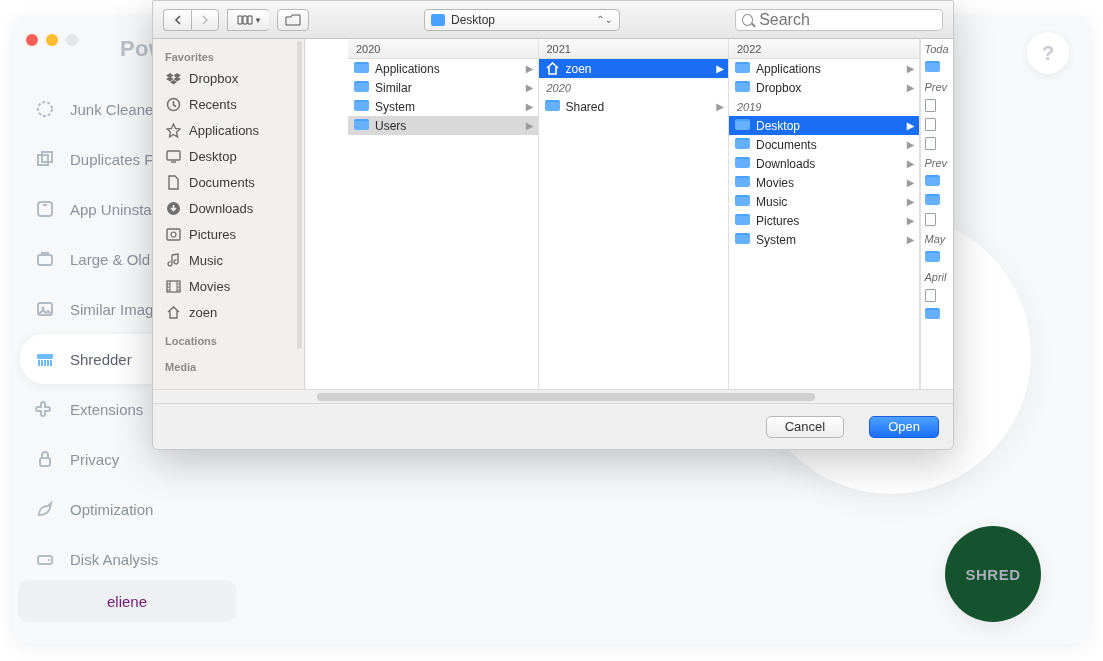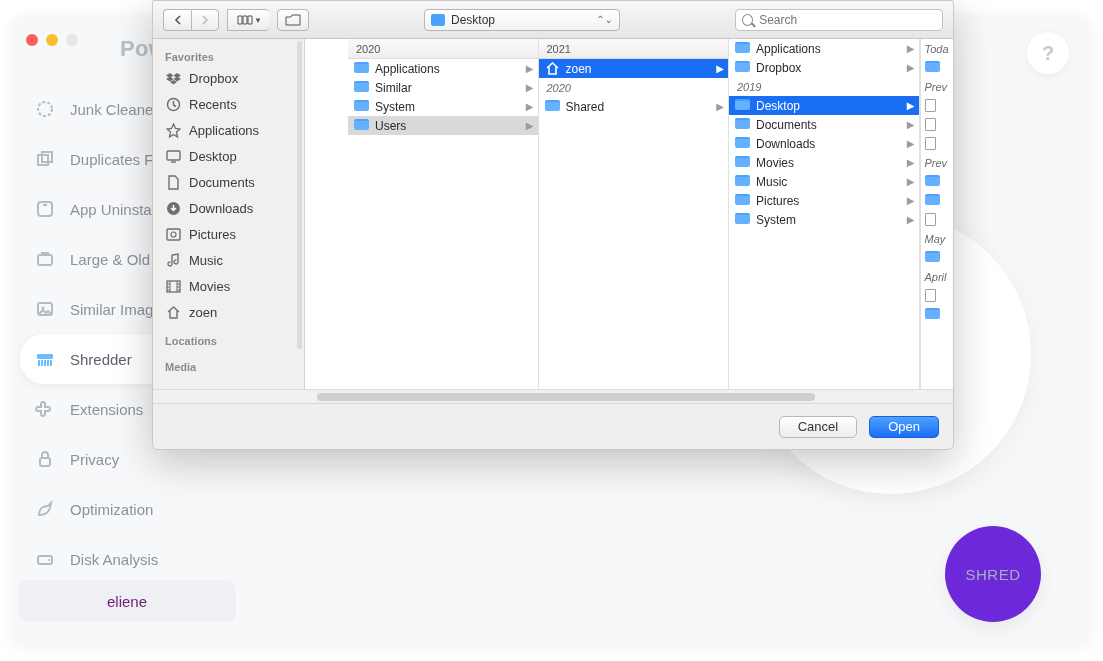--- a/index.html
+++ b/index.html
@@ -38,22 +38,22 @@
     background: #eef0f3; color: #701a75; display: flex; align-items: center; justify-content: center; font-size: 15px;
   }
 
   .big-circle {
     position: absolute; right: 60px; top: 200px; width: 280px; height: 280px; border-radius: 50%;
     background: #fff; box-shadow: 0 8px 30px rgba(0,0,0,.05);
   }
   .blue-dot { position:absolute; right:138px; top:312px; width:18px; height:18px; border-radius:50%; background:#3e72ff; }
   .shred-btn {
     position: absolute; right: 50px; bottom: 22px; width: 96px; height: 96px; border-radius: 50%;
-    background: #6d28d9; box-shadow: 0 6px 20px rgba(0,0,0,.07); color: #a8afb9;
-    display: flex; align-items: center; justify-content: center; font-size: 15px; font-weight: 400; letter-spacing: .5px;
+    background: #14532d; box-shadow: 0 6px 20px rgba(0,0,0,.07); color: #a8afb9;
+    display: flex; align-items: center; justify-content: center; font-size: 15px; font-weight: 700; letter-spacing: .5px;
   }
 
   
   .dialog {
     position: absolute; left: 152px; top: 0; width: 802px; height: 450px;
     background: #ececec; border: 1px solid #c9c9c9; border-radius: 2px 2px 6px 6px;
     box-shadow: 0 12px 40px rgba(0,0,0,.22);
     display: flex; flex-direction: column;
   }
   .dlg-toolbar {
@@ -73,21 +73,21 @@
   .path-picker {
     height: 22px; width: 196px; background: linear-gradient(#fff,#f2f2f2); border: 1px solid #b8b8b8; border-radius: 4px;
     display: flex; align-items: center; padding: 0 6px; gap: 6px; font-size: 12px; color: #333; margin: 0 auto;
   }
   .path-picker .pfolder { width:14px; height:12px; background:#4aa2ff; border-radius:2px; display:inline-block; }
   .path-picker .chev { margin-left:auto; color:#666; font-size:10px; }
   .search {
     height: 22px; width: 208px; background: #fff; border: 1px solid #c3c3c3; border-radius: 4px;
     display: flex; align-items: center; padding: 0 6px; gap: 6px; font-size: 12px; color: #888;
   }
-  .search input { border:none; outline:none; font-size:12px; width:100%; background:transparent; color:#0f766e; }
+  .search input { border:none; outline:none; font-size:16px; width:100%; background:transparent; color:#0f766e; }
   .mag { width:12px; height:12px; border:1.6px solid #888; border-radius:50%; position:relative; }
   .mag::after { content:""; position:absolute; width:5px; height:1.6px; background:#888; transform:rotate(45deg); right:-4px; bottom:-1px; }
 
   .dlg-body { flex:1; display:flex; background:#fff; min-height:0;gap:43px; }
   .dlg-sidebar {
     width: 152px; background:#f2f0ee; border-right:1px solid #d6d4d2; padding:8px 0; overflow:hidden; position:relative;
   }
   .sb-scroll { position:absolute; right:2px; top:2px; bottom:40px; width:5px; background:#cfcdcb; border-radius:3px; opacity:.6; }
   .sb-heading { font-size:11px; color:#8b8b8b; padding:4px 12px 2px; font-weight:600; }
   .sb-item { display:flex; align-items:center; gap:8px; height:26px; padding:0 12px; font-size:13px; color:#3b3b3b; cursor:pointer; }
@@ -115,21 +115,21 @@
   .doc-ico { width:11px; height:13px; background:#fff; border:1px solid #9aa0a6; border-radius:1px; display:inline-block; }
 
   .col5 { width:36px; border-left:1px solid #e0e0e0; }
   .col5 .subhead { padding:0 4px; font-size:11px; }
   .col5 .row { padding:0 4px; }
 
   .dlg-scroll { height:14px; background:#f0f0f0; border-top:1px solid #dcdcdc; position:relative; }
   .dlg-scroll .thumb { position:absolute; left:164px; top:3px; height:8px; width:498px; background:#cfcfcf; border-radius:4px; }
 
   .dlg-footer {
-    height:46px; background:#efefef; border-top:1px solid #d6d6d6; display:flex; align-items:center; justify-content:flex-end; gap:12px; padding:0 14px; border-radius:0 0 6px 6px;
+    height:46px; background:#efefef; border-top:1px solid #d6d6d6; display:flex; align-items:center; justify-content:flex-end; gap:25px; padding:0 14px; border-radius:0 0 6px 6px;
   }
   .btn {
     height:22px; padding:0 18px; font-size:13px; border-radius:5px; border:1px solid #b8b8b8;
     background:linear-gradient(#fff,#ececec); color:#333; cursor:pointer;
   }
   .btn.primary { background:linear-gradient(#4ea1ff,#1a6ef4); border-color:#1a5fe0; color:#fff; }
 
   svg { display:block; }
 </style>
 </head>
@@ -437,20 +437,21 @@
             <div class="row">
               <span class="ricon">
                 <span class="folder-blue"></span>
               </span>
               <span>Shared</span>
               <span class="arrow">▶</span>
             </div>
           </div>
         </div>
         <div class="col">
+          <div class="col-head">2022</div>
           <div class="col-body">
             <div class="row">
               <span class="ricon">
                 <span class="folder-blue"></span>
               </span>
               <span>Applications</span>
               <span class="arrow">▶</span>
             </div>
             <div class="row">
               <span class="ricon">

